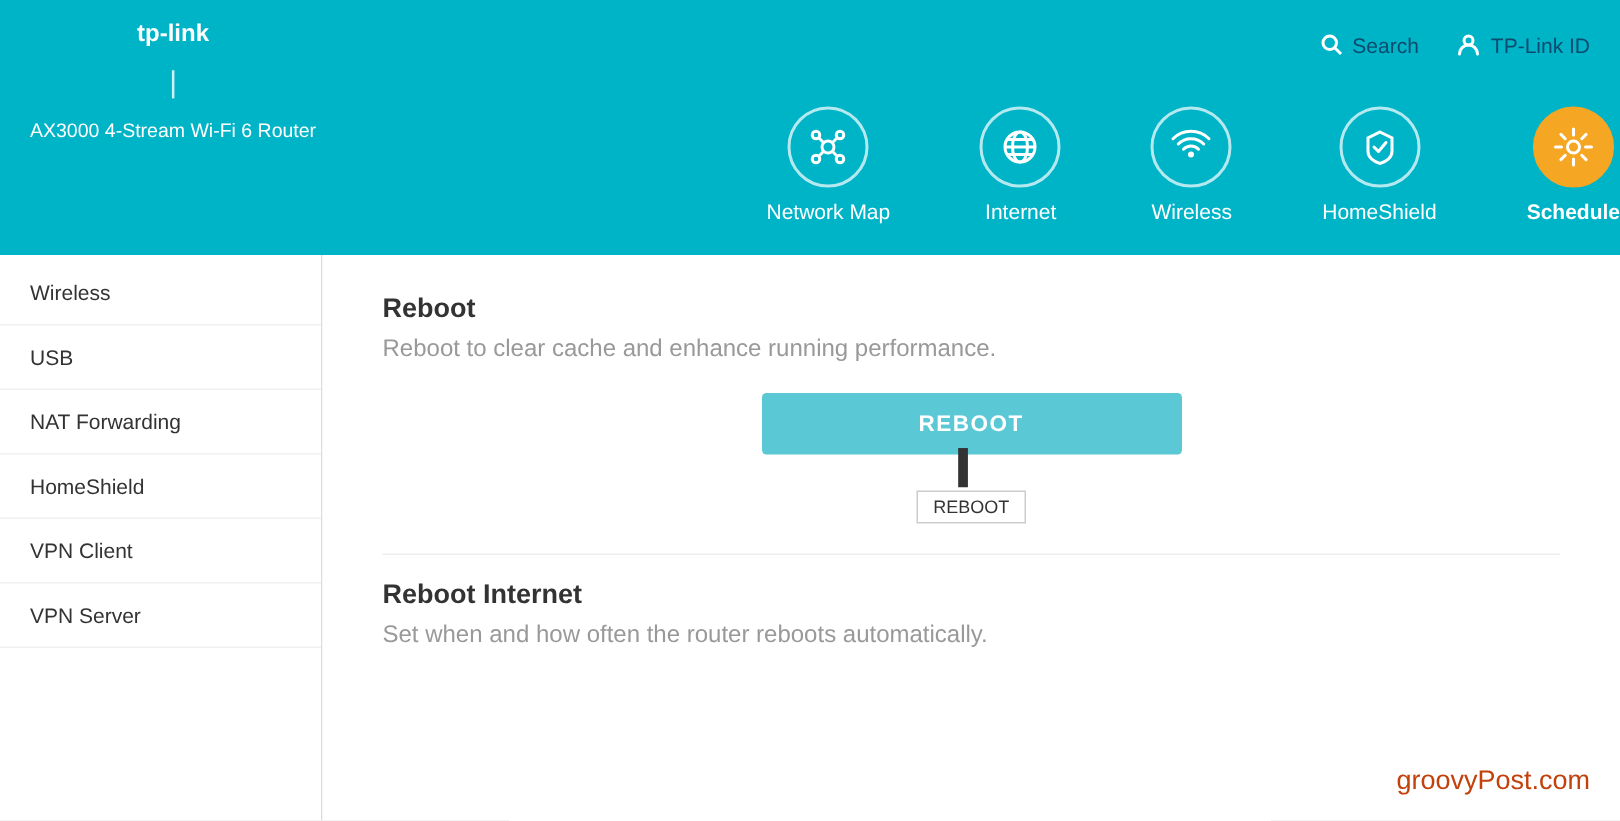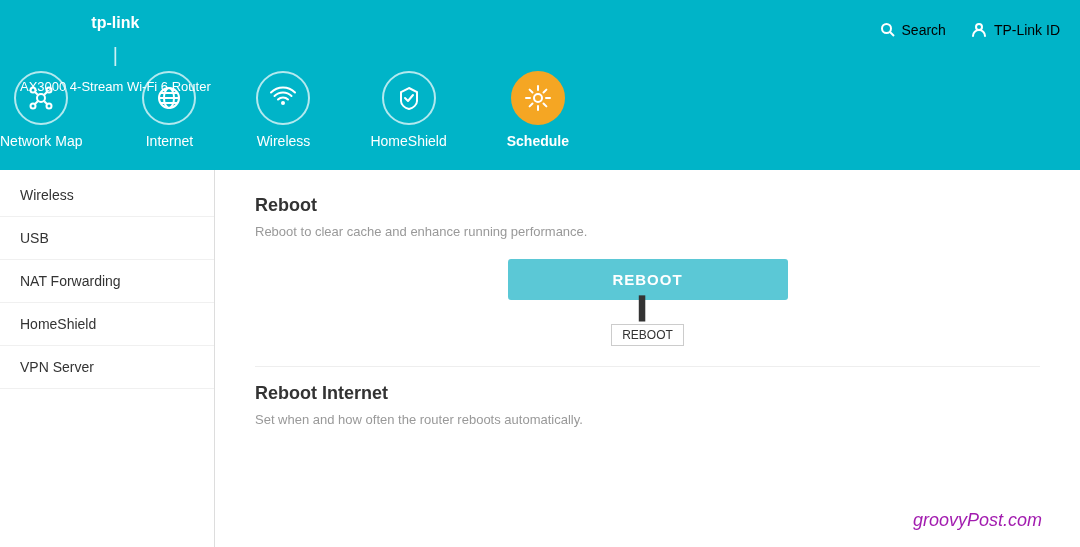--- a/index.html
+++ b/index.html
@@ -47,34 +47,34 @@
     }
     .top-right {
       display: flex;
       align-items: center;
       gap: 24px;
     }
     .search-btn, .tplink-id-btn {
       display: flex;
       align-items: center;
       gap: 6px;
-      color: #000000;
+      color: #0c4a6e;
       font-size: 14px;
       cursor: pointer;
       background: none;
       border: none;
     }
 
     
     .nav-bar {
       background: #00b4c8;
       height: 110px;
       display: flex;
       align-items: center;
-      justify-content: flex-start;
+      justify-content: flex-end;
       gap: 60px;
       padding-bottom: 10px;
     }
     .nav-item {
       display: flex;
       flex-direction: column;
       align-items: center;
       gap: 8px;
       cursor: pointer;
       color: white;
@@ -151,21 +151,21 @@
       padding: 25px 40px;
       overflow: auto;
     }
     .section-title {
       font-size: 18px;
       font-weight: bold;
       color: #333;
       margin-bottom: 8px;
     }
     .section-desc {
-      font-size: 13px;
+      font-size: 16px;
       color: #999;
       margin-bottom: 20px;
     }
     .reboot-btn-area {
       display: flex;
       flex-direction: column;
       align-items: center;
       margin: 20px 0 10px 0;
     }
     .reboot-btn {
@@ -195,24 +195,23 @@
       margin-top: 2px;
     }
     .section-divider {
       border: none;
       border-top: 1px solid #eee;
       margin: 20px 0 16px 0;
     }
     .watermark {
       position: absolute;
       bottom: 16px;
-      right: 38px;
+      right: 20px;
       font-size: 18px;
-      color: #a21caf;
-      font-style: italic;
+      color: #c2410c;
     }
 
     
     svg {
       fill: none;
       stroke: white;
       stroke-width: 2;
     }
     .active svg {
       stroke: white;
@@ -324,20 +323,23 @@
     <div class="sidebar-item">
       <span>USB</span>
     </div>
     <div class="sidebar-item">
       <span>NAT Forwarding</span>
     </div>
     <div class="sidebar-item">
       <span>HomeShield</span>
     </div>
     <div class="sidebar-item">
+      <span>VPN Client</span>
+    </div>
+    <div class="sidebar-item">
       <span>VPN Server</span>
     </div>
   </div>
 
   <div class="content-area">
     <h2 class="section-title">Reboot</h2>
     <p class="section-desc">Reboot to clear cache and enhance running performance.</p>
 
     <div class="reboot-btn-area">
       <button class="reboot-btn">REBOOT</button>

